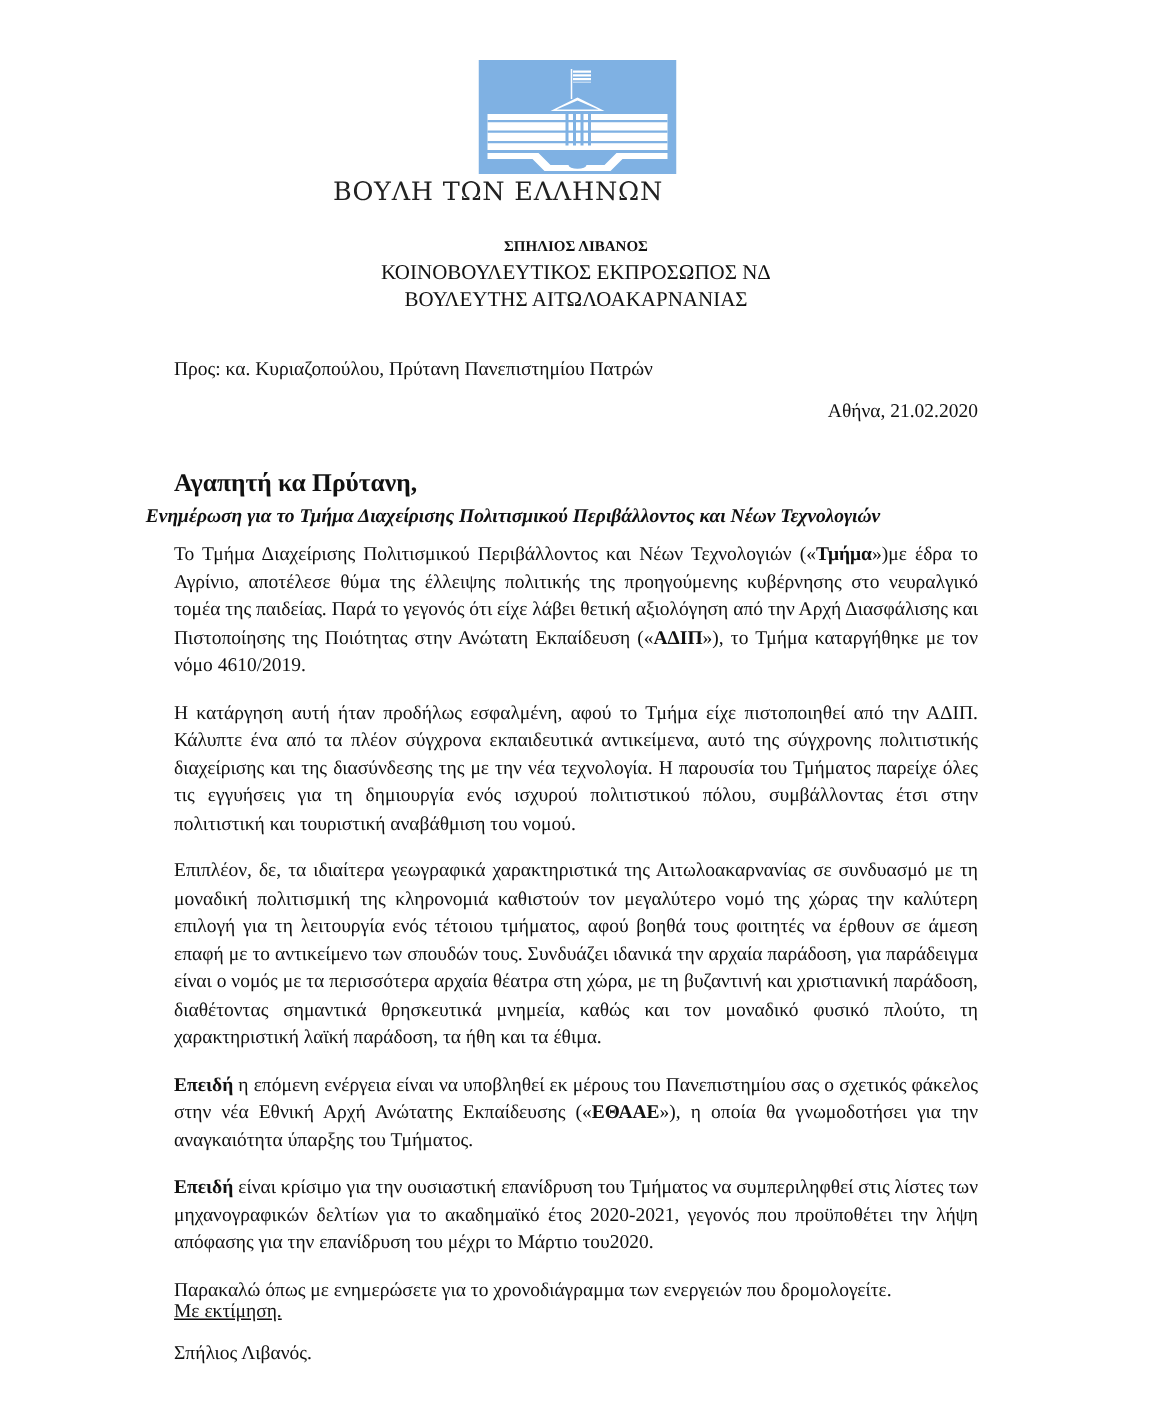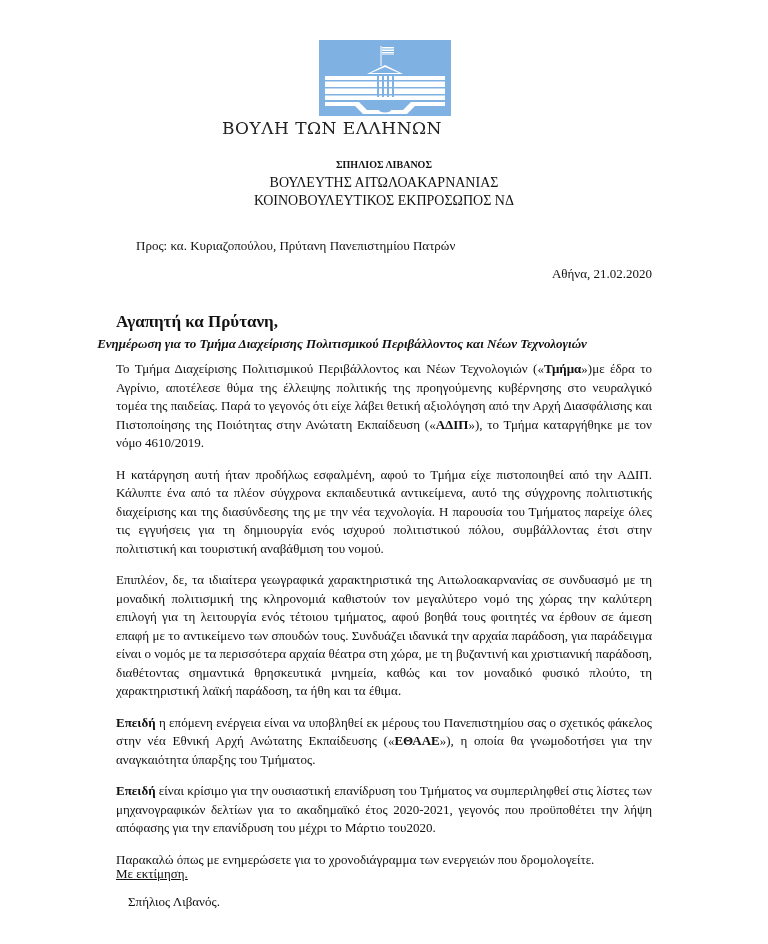--- a/index.html
+++ b/index.html
@@ -14,34 +14,34 @@
   .logo svg { display: block; }
   .logo-text {
     position: absolute; left: 0; width: 664px; top: 118px; text-align: center;
     font-family: "DejaVu Serif", serif; font-size: 17px; letter-spacing: 0.5px; color: #222;
   }
   .header {
     position: absolute; left: 0; width: 768px; top: 156px; text-align: center;
     font-size: 14px; line-height: 18px;
   }
   .header .name { font-weight: bold; font-size: 10px; }
-  .recipient { position: absolute; left: 116px; top: 238px; font-size: 13px; margin-left: 20px; }
+  .recipient { position: absolute; left: 116px; top: 238px; font-size: 13px; }
   .date { position: absolute; right: 116px; top: 266px; font-size: 13px; }
   .greeting { position: absolute; left: 116px; top: 312px; font-size: 17px; font-weight: bold; }
   .subject {
     position: absolute; left: 0; width: 684px; top: 336px; text-align: center;
     font-size: 13px; font-weight: bold; font-style: italic;
   }
   .body {
     position: absolute; left: 116px; width: 536px; top: 360px;
     font-size: 13px; line-height: 18.5px; text-align: justify;
   }
   .body p { margin: 0 0 13px 0; }
   .closing { position: absolute; left: 116px; top: 866px; font-size: 13px; text-decoration: underline; }
-  .signature { position: absolute; left: 116px; top: 894px; font-size: 13px; margin-left: 12px; }
+  .signature { position: absolute; left: 116px; top: 894px; font-size: 13px; }
 </style>
 </head>
 <body>
 
 <div class="logo">
   <svg width="132" height="76" viewBox="0 0 132 76">
     <rect x="0" y="0" width="132" height="76" fill="#7fb1e3"></rect>
 
     <line x1="62" y1="6" x2="62" y2="26" stroke="#ffffff" stroke-width="1"></line>
     <rect x="63" y="7" width="12" height="8" fill="#ffffff"></rect>
@@ -63,22 +63,22 @@
     <rect x="73" y="35" width="2" height="22" fill="#7fb1e3"></rect>
 
     <polygon points="6,62 40,62 48,70 84,70 92,62 126,62 126,66 96,66 88,74 44,74 36,66 6,66" fill="#ffffff"></polygon>
     <ellipse cx="66" cy="70" rx="6" ry="2.5" fill="#7fb1e3"></ellipse>
   </svg>
 </div>
 <div class="logo-text">ΒΟΥΛΗ ΤΩΝ ΕΛΛΗΝΩΝ</div>
 
 <div class="header">
   <div class="name">ΣΠΗΛΙΟΣ ΛΙΒΑΝΟΣ</div>
+  <div>ΚΟΙΝΟΒΟΥΛΕΥΤΙΚΟΣ ΕΚΠΡΟΣΩΠΟΣ ΝΔ</div>
   <div>ΒΟΥΛΕΥΤΗΣ ΑΙΤΩΛΟΑΚΑΡΝΑΝΙΑΣ</div>
-  <div>ΚΟΙΝΟΒΟΥΛΕΥΤΙΚΟΣ ΕΚΠΡΟΣΩΠΟΣ ΝΔ</div>
 </div>
 
 <div class="recipient">Προς: κα. Κυριαζοπούλου, Πρύτανη Πανεπιστημίου Πατρών</div>
 <div class="date">Αθήνα, 21.02.2020</div>
 <div class="greeting">Αγαπητή κα Πρύτανη,</div>
 <div class="subject">Ενημέρωση για το Τμήμα Διαχείρισης Πολιτισμικού Περιβάλλοντος και Νέων Τεχνολογιών</div>
 
 <div class="body">
   <p><span>Το Τμήμα Διαχείρισης Πολιτισμικού Περιβάλλοντος και Νέων Τεχνολογιών («</span><b>Τμήμα</b><span>»)με έδρα το Αγρίνιο, αποτέλεσε θύμα της έλλειψης πολιτικής της προηγούμενης κυβέρνησης στο νευραλγικό τομέα της παιδείας. Παρά το γεγονός  ότι είχε λάβει θετική αξιολόγηση από την Αρχή Διασφάλισης και Πιστοποίησης της Ποιότητας στην Ανώτατη Εκπαίδευση («</span><b>ΑΔΙΠ</b><span>»), το Τμήμα καταργήθηκε με τον νόμο 4610/2019.</span></p>
   <p>Η κατάργηση αυτή ήταν προδήλως εσφαλμένη, αφού το Τμήμα είχε πιστοποιηθεί  από την ΑΔΙΠ. Κάλυπτε ένα από τα πλέον σύγχρονα εκπαιδευτικά αντικείμενα, αυτό της  σύγχρονης πολιτιστικής διαχείρισης και της διασύνδεσης της με την νέα τεχνολογία. Η παρουσία του Τμήματος παρείχε όλες τις εγγυήσεις για τη δημιουργία ενός  ισχυρού πολιτιστικού πόλου, συμβάλλοντας έτσι στην πολιτιστική και τουριστική αναβάθμιση του νομού.</p>

